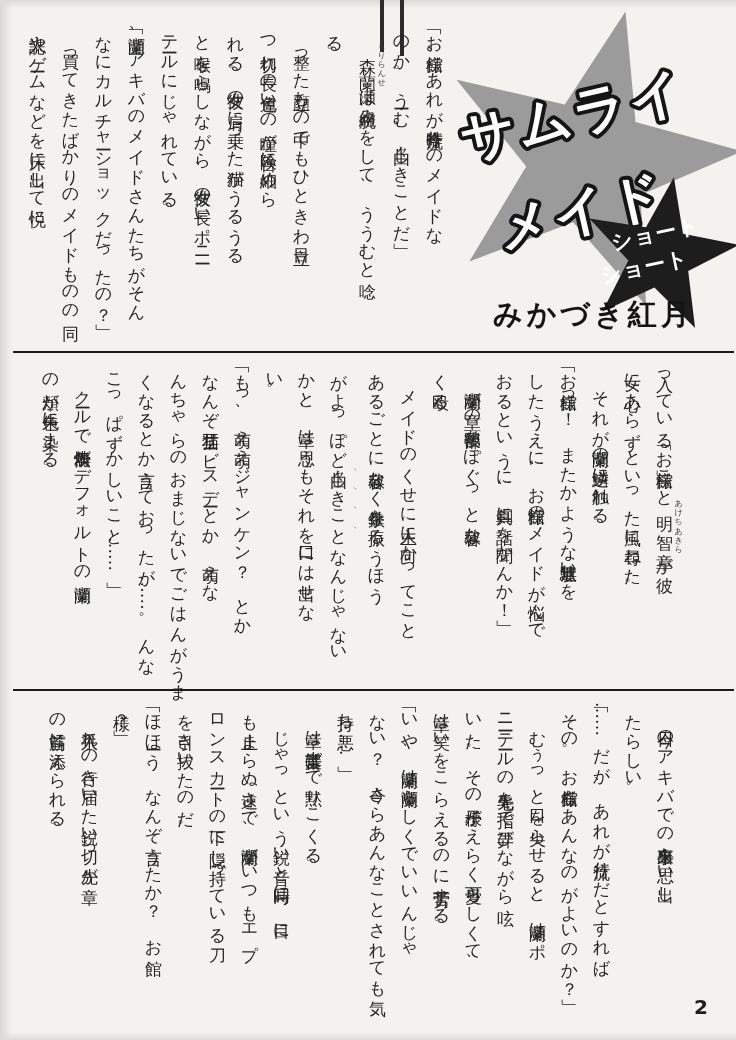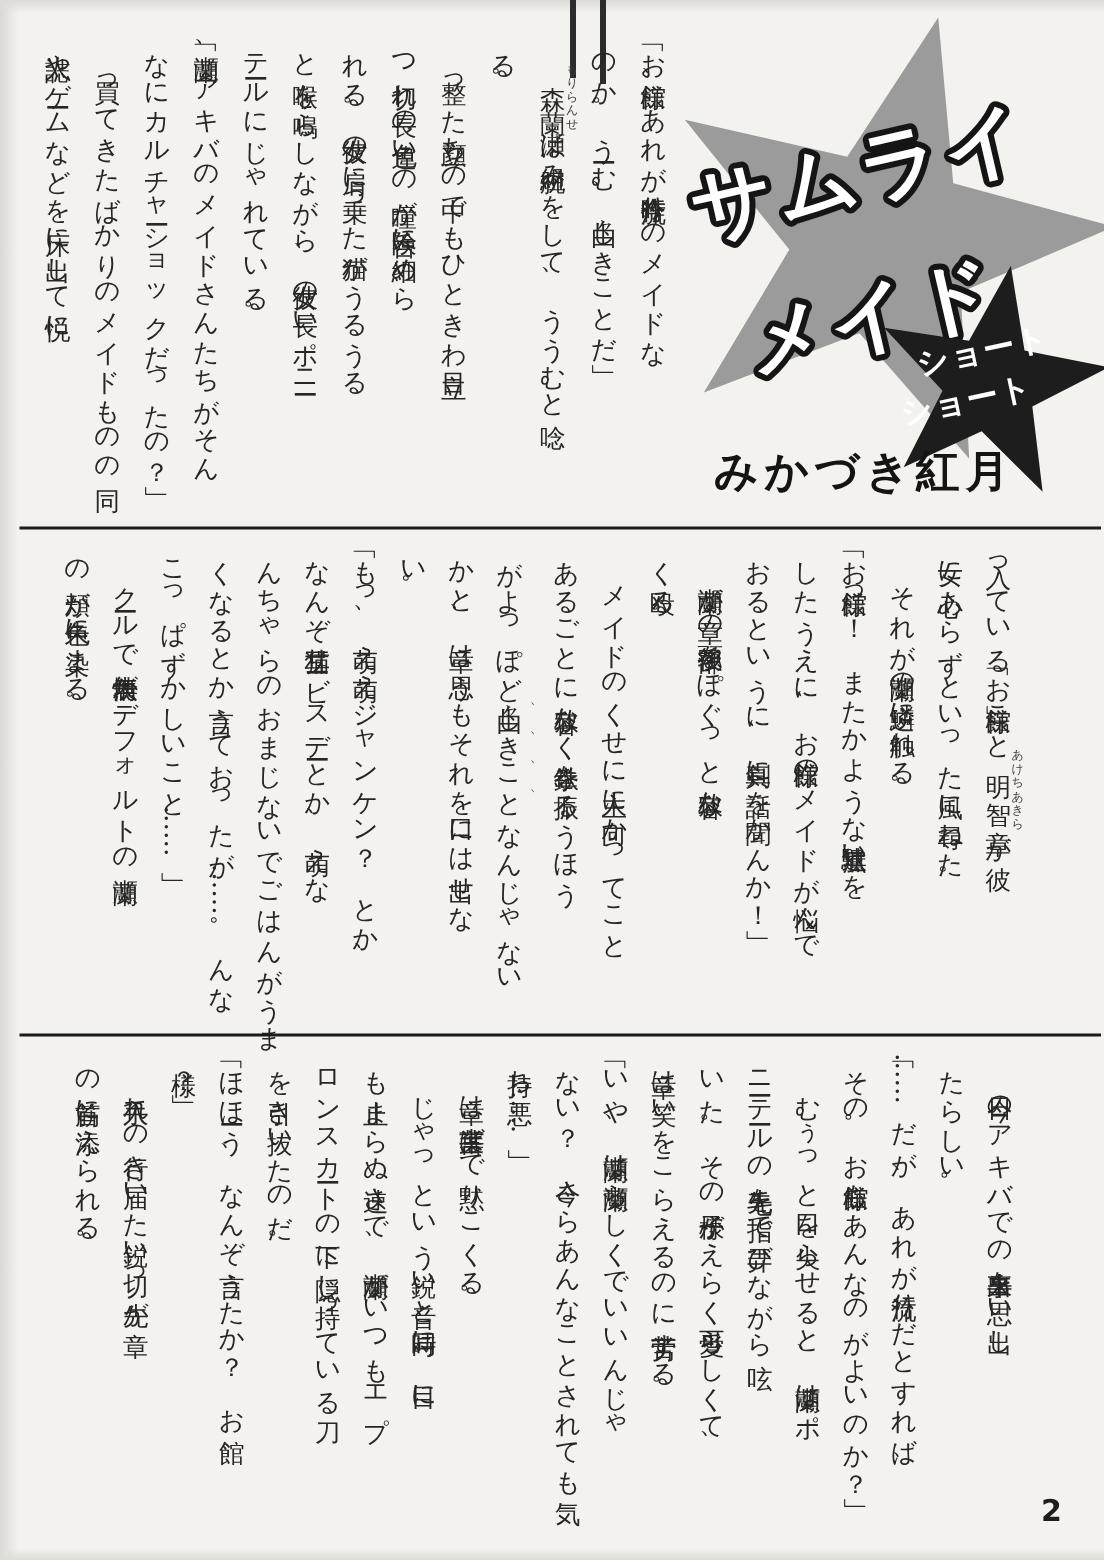--- a/index.html
+++ b/index.html
@@ -53,21 +53,21 @@
   .title-main {
     font-family:"DejaVu Sans","Liberation Sans",sans-serif;
     font-weight:bold; font-size:53px; letter-spacing:3px;
     paint-order:stroke; stroke-linejoin:round;
   }
   .badge-text {
     font-family:"DejaVu Sans","Liberation Sans",sans-serif;
     font-weight:bold; font-size:21px; letter-spacing:1px; fill:#ffffff;
   }
   .author {
-    position:absolute; left:476px; top:295px;
+    position:absolute; left:493px; top:295px;
     font-family:"DejaVu Serif","Liberation Serif",serif;
     font-weight:bold; font-size:29px; letter-spacing:4px; color:#141414;
   }
   .page-num {
     position:absolute; left:694px; top:995px;
     font-family:"DejaVu Sans","Liberation Sans",sans-serif;
     font-weight:bold; font-size:20px; color:#1e1e1e;
   }
 </style>
 </head>

